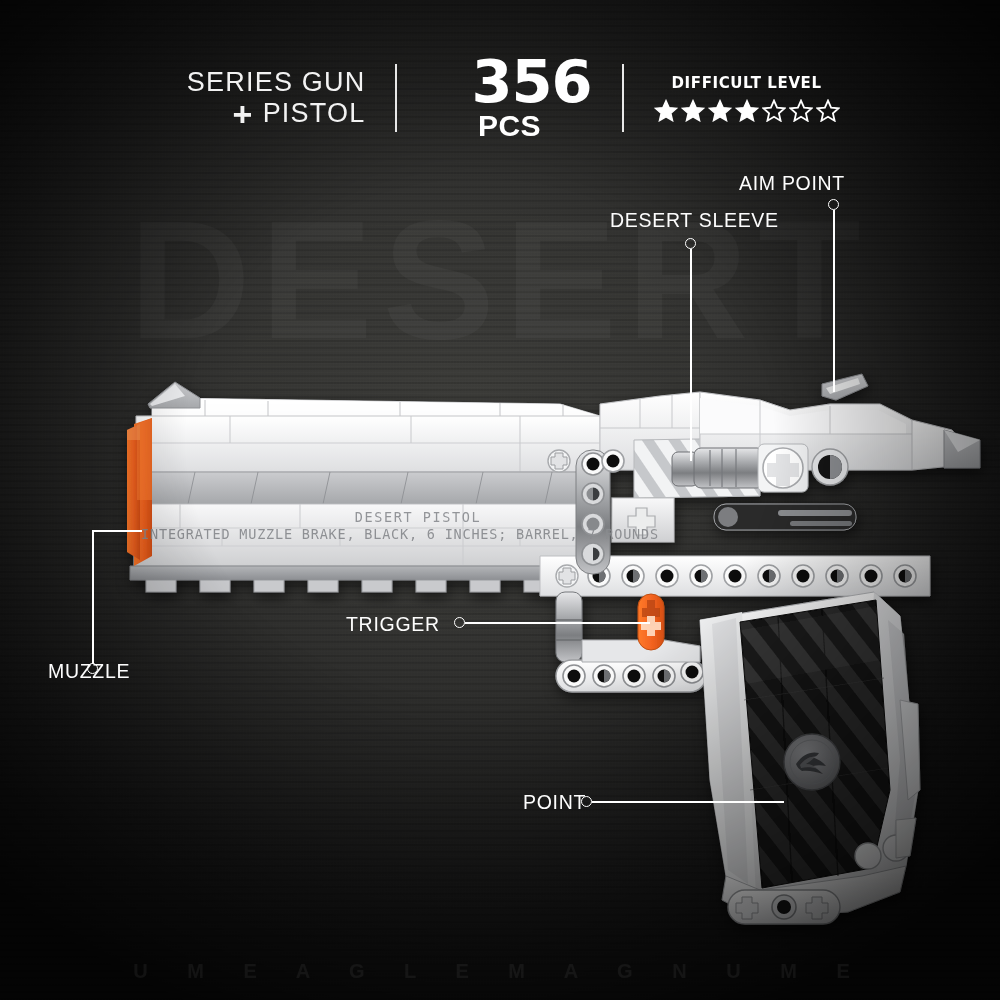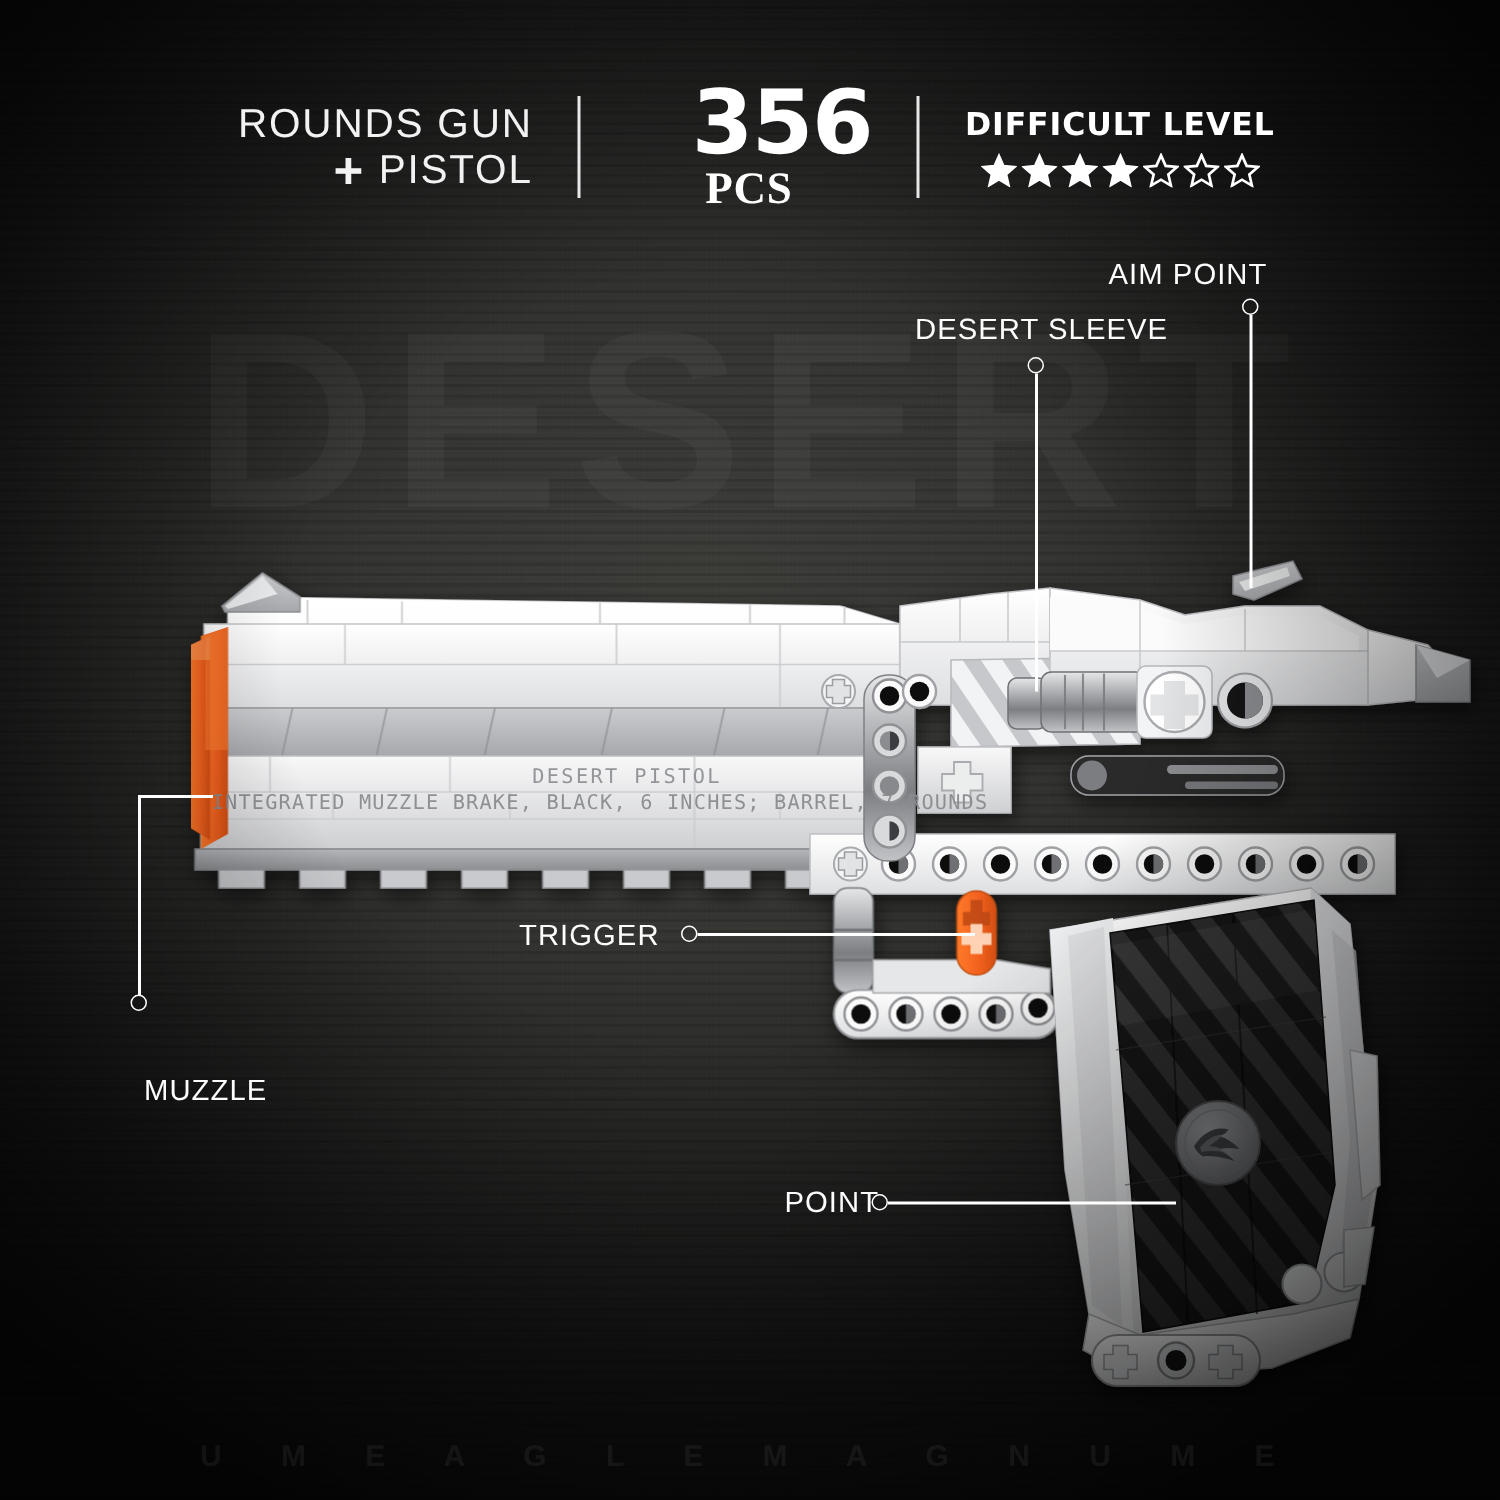--- a/index.html
+++ b/index.html
@@ -102,28 +102,28 @@
 
   
   .pcs-block { text-align:center; color:#fff; line-height:.86; }
   .pcs-number {
     font-size:59px; font-weight:bold; letter-spacing:-1px;
     font-family:"DejaVu Sans", sans-serif;
     margin-left:44px;
   }
   .pcs-unit {
     font-size:30px; font-weight:bold; letter-spacing:.5px;
-    font-family:Liberation Serif, serif;
+    font-family:Liberation Sans, sans-serif;
     margin-top:6px;
   }
 
   
   .diff-block { text-align:center; color:#fff; }
   .diff-label {
-    font-size:21px; letter-spacing:.6px; margin-bottom:7px;
+    font-size:15px; letter-spacing:.6px; margin-bottom:7px;
     font-family:"DejaVu Sans", sans-serif; font-weight:bold;
   }
   .stars { display:flex; gap:3px; justify-content:center; }
   .star { display:block; }
 
   
   .callout { position:absolute; color:#fff; }
   .callout-text {
     position:absolute;
     font-size:19.5px;
@@ -482,21 +482,21 @@
     <text id="eng1" x="418" y="522" text-anchor="middle" font-family="'DejaVu Sans Mono', monospace" font-size="13.5" letter-spacing="1.6" fill="#8e9094" opacity=".95">DESERT PISTOL</text>
     <text id="eng2" x="400" y="539" text-anchor="middle" font-family="'DejaVu Sans Mono', monospace" font-size="13.5" letter-spacing=".8" fill="#8a8c90" opacity=".95">INTEGRATED  MUZZLE BRAKE,  BLACK, 6 INCHES;  BARREL,  7 ROUNDS</text>
   </svg>
 
   <div class="bg-vignette"></div>
 
   <div class="header">
 
     <div class="hdr-seg">
       <div class="title-block">
-        <div class="title-line1">ROUNDS GUN</div>
+        <div class="title-line1">SERIES GUN</div>
         <div class="title-line2">
           <span class="plus-glyph">+</span>
           <span>PISTOL</span>
         </div>
       </div>
     </div>
 
     <div class="hdr-divider"></div>
 
     <div class="hdr-seg">
@@ -548,21 +548,21 @@
   <div class="callout">
     <div class="callout-text" style="left:739px; top:172px;">AIM POINT</div>
     <div class="dot" style="left:828px; top:199px;"></div>
     <div class="leader leader-v" style="left:833px; top:210px; height:182px;"></div>
   </div>
 
   <div class="callout">
     <div class="leader leader-h" style="left:92px; top:530px; width:50px;"></div>
     <div class="leader leader-v" style="left:92px; top:530px; height:134px;"></div>
     <div class="dot" style="left:87px; top:663px;"></div>
-    <div class="callout-text" style="left:48px; top:716px;margin-left:48px;">MUZZLE</div>
+    <div class="callout-text" style="left:48px; top:660px;">MUZZLE</div>
   </div>
 
   <div class="callout">
     <div class="callout-text" style="left:346px; top:613px;">TRIGGER</div>
     <div class="dot" style="left:454px; top:617px;"></div>
     <div class="leader leader-h" style="left:465px; top:622px; width:185px;"></div>
   </div>
 
   <div class="callout">
     <div class="callout-text" style="left:523px; top:791px;">POINT</div>

